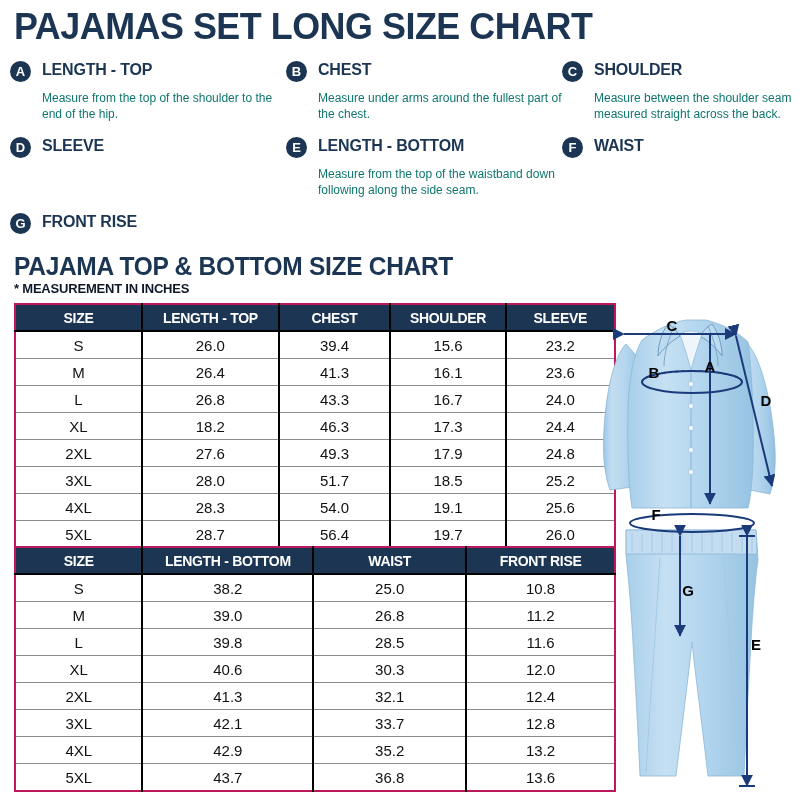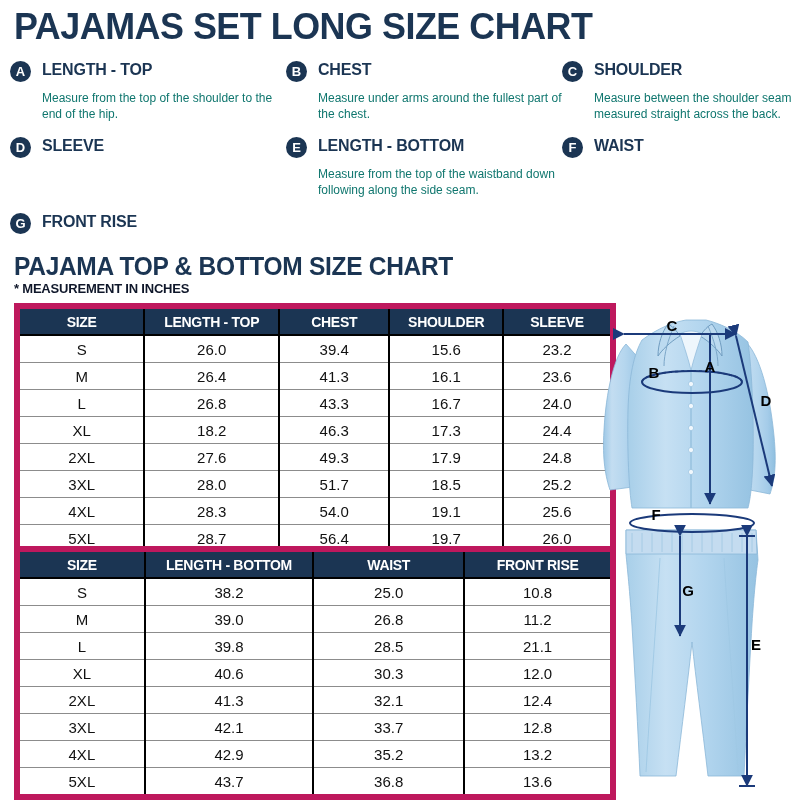--- a/index.html
+++ b/index.html
@@ -63,21 +63,21 @@
     font-size:13px;font-weight:bold;color:#0f172a;
     letter-spacing:-0.2px;white-space:nowrap;
   }
 
   
   .tbl{
     position:absolute;left:14px;
     border-collapse:collapse;
     width:602px;
     table-layout:fixed;
-    border:6px solid #be185d;
+    border:2px solid #be185d;
   }
   #table-top{top:303px;}
   #table-bottom{top:546px;}
   .tbl th{
     background:#1b3553;
     color:#ffffff;
     font-size:14px;font-weight:bold;
     letter-spacing:-0.3px;
     height:25px;
     padding:0;
@@ -249,21 +249,21 @@
       <tr>
         <td>M</td>
         <td>39.0</td>
         <td>26.8</td>
         <td>11.2</td>
       </tr>
       <tr>
         <td>L</td>
         <td>39.8</td>
         <td>28.5</td>
-        <td>21.1</td>
+        <td>11.6</td>
       </tr>
       <tr>
         <td>XL</td>
         <td>40.6</td>
         <td>30.3</td>
         <td>12.0</td>
       </tr>
       <tr>
         <td>2XL</td>
         <td>41.3</td>

